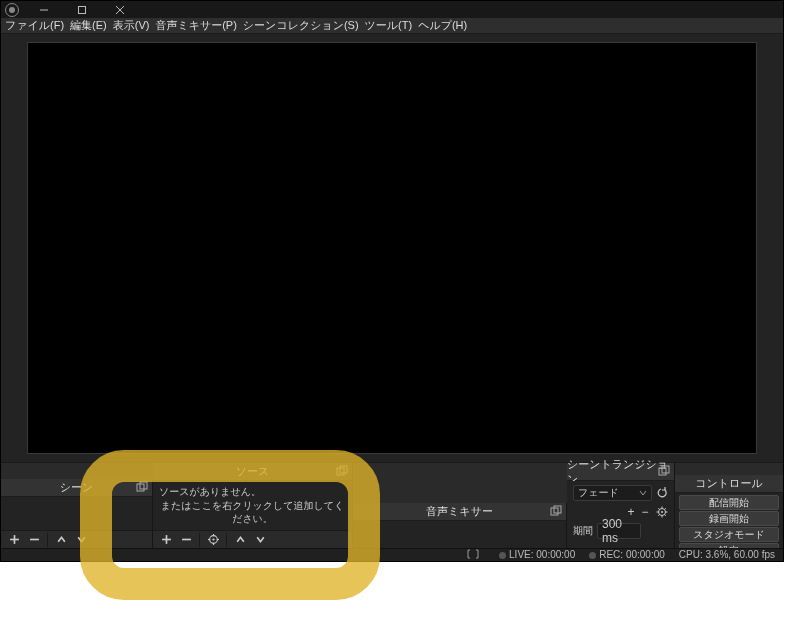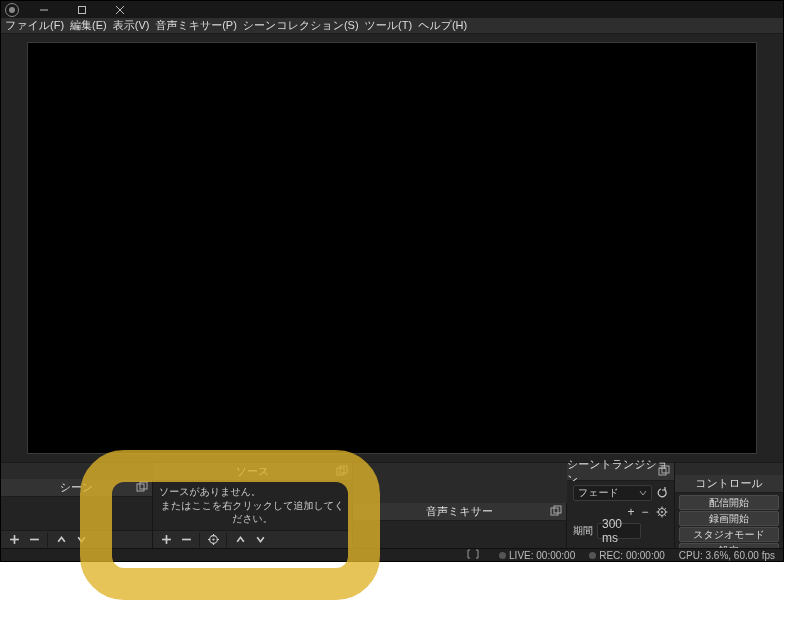--- a/index.html
+++ b/index.html
@@ -34,21 +34,21 @@
   .controls { width:108px;margin-top:12px; }
   .source-empty { flex:1; display:flex; flex-direction:column; align-items:flex-start; justify-content:center; text-align:center; font-size:10px; color:#ccc; padding:2px 6px; line-height:1.35; }
   .trans-body { padding:4px 6px; font-size:10px; color:#ccc; display:flex; flex-direction:column; gap:3px;justify-content:flex-end;}
   .trans-row{display:flex;align-items:center;gap:4px;}
   .trans-select{flex:1; height:16px; background:#1c1c1c; border:1px solid #3a3a3a; border-radius:2px; padding:0 4px; font-size:10px; color:#ccc; display:flex; align-items:center;justify-content:space-between;}
   .trans-input{width:44px;height:16px;background:#1c1c1c;border:1px solid #3a3a3a;border-radius:2px;color:#ccc;font-size:12px;padding:0 4px;display:flex;align-items:center;}
   .pm-btns{display:flex;gap:0;}
   .pm-btns div{width:14px;height:16px;display:flex;align-items:center;justify-content:center;color:#ccc;font-size:12px;}
   .ctrl-body{display:flex;flex-direction:column;padding:2px 4px;gap:1px;}
   .ctrl-btn{height:15px;background:#3a3a3a;border:1px solid #4a4a4a;border-radius:2px;font-size:10px;color:#ddd;display:flex;align-items:center;justify-content:center;}
-  .statusbar{height:16px;background:#202020;border-top:1px solid #111;display:flex;align-items:center;justify-content:flex-end;padding:0 8px;font-size:10px;color:#bbb;gap:14px;}
+  .statusbar{height:16px;background:#202020;border-top:1px solid #111;display:flex;justify-content:flex-end;padding:0 8px;font-size:10px;color:#bbb;gap:14px;}
   .live-dot{width:7px;height:7px;border-radius:50%;background:#555;display:inline-block;margin-right:3px;vertical-align:middle;}
   .rec-dot{width:7px;height:7px;border-radius:50%;background:#555;display:inline-block;margin-right:3px;vertical-align:middle;}
   .highlight-ring{position:absolute;width:300px;height:150px;border:32px solid rgba(224,179,40,0.78);border-radius:44px;left:80px;top:450px;pointer-events:none;}
   .mixer-body{flex:1;}
   .gear-svg{width:12px;height:12px;}
   .brackets{width:12px;height:10px;margin-right:6px;}
 </style>
 </head>
 <body>
 

